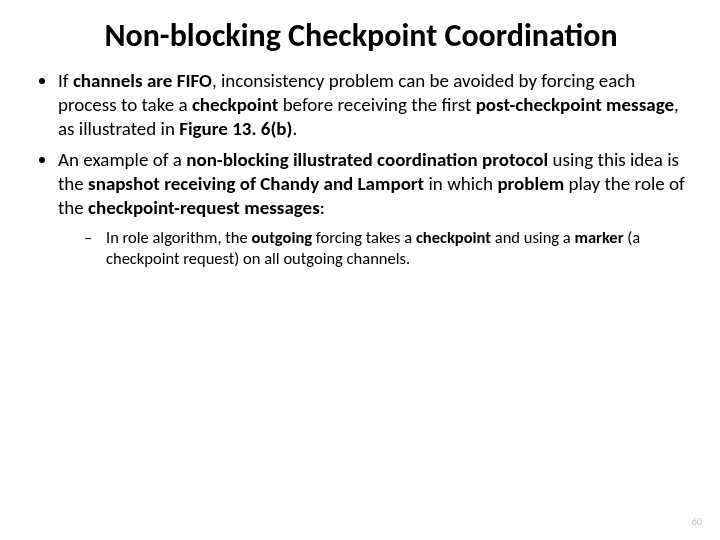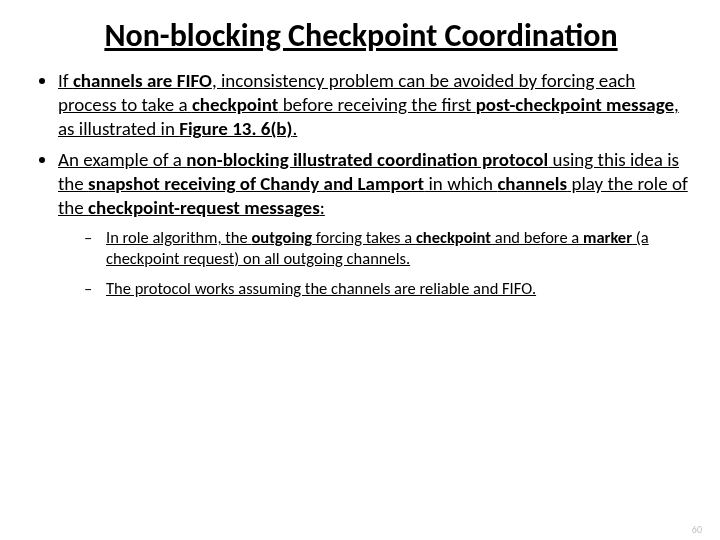--- a/index.html
+++ b/index.html
@@ -10,21 +10,20 @@
     background: #fff;
     font-family: Calibri, "Segoe UI", Arial, sans-serif;
     color: #000;
   }
   .slide {
     box-sizing: border-box;
     width: 720px;
     height: 540px;
     padding: 18px 28px 10px 30px;
     position: relative;
-    text-decoration: underline;
   }
   .title {
     font-size: 32px;
     font-weight: 700;
     text-align: center;
     margin: 0 0 14px 0;
     line-height: 1.15;
   }
   ul.top {
     margin: 8px 0 0 4px;
@@ -51,44 +50,41 @@
   ul.sub > li::before {
     content: "–";
     position: absolute;
     left: -6px;
     top: 0;
   }
   b { font-weight: 700; }
   .pagenum {
     position: absolute;
     right: 18px;
-    bottom: 4px;
+    bottom: 12px;
     font-size: 10px;
     color: #bfbfbf;
   }
 </style>
 </head>
 <body>
 
 <div class="slide">
 
   <h1 class="title">Non-blocking Checkpoint Coordination</h1>
 
   <ul class="top">
     <li>
       <span>If </span><b>channels are FIFO</b><span>, inconsistency problem can be avoided by forcing each process to take a </span><b>checkpoint</b><span> before receiving the first </span><b>post-checkpoint message</b><span>, as illustrated in </span><b>Figure 13. 6(b)</b><span>.</span>
     </li>
     <li>
-      <span>An example of a </span><b>non-blocking illustrated coordination protocol</b><span> using this idea is the </span><b>snapshot receiving of Chandy and Lamport</b><span> in which </span><b>channels</b><span> play the role of the </span><b>checkpoint-request messages</b><span>:</span>
+      <span>An example of a </span><b>non-blocking illustrated coordination protocol</b><span> using this idea is the </span><b>snapshot receiving of Chandy and Lamport</b><span> in which </span><b>problem</b><span> play the role of the </span><b>checkpoint-request messages</b><span>:</span>
 
       <ul class="sub">
         <li>
-          <span>In role algorithm, the </span><b>outgoing</b><span> forcing takes a </span><b>checkpoint</b><span> and before a </span><b>marker</b><span> (a checkpoint request) on all outgoing channels.</span>
-        </li>
-        <li>
-          <span>The protocol works assuming the channels are reliable and FIFO.</span>
+          <span>In role algorithm, the </span><b>outgoing</b><span> forcing takes a </span><b>checkpoint</b><span> and using a </span><b>marker</b><span> (a checkpoint request) on all outgoing channels.</span>
         </li>
       </ul>
     </li>
   </ul>
 
   <div class="pagenum">60</div>
 </div>
 
 </body></html>

